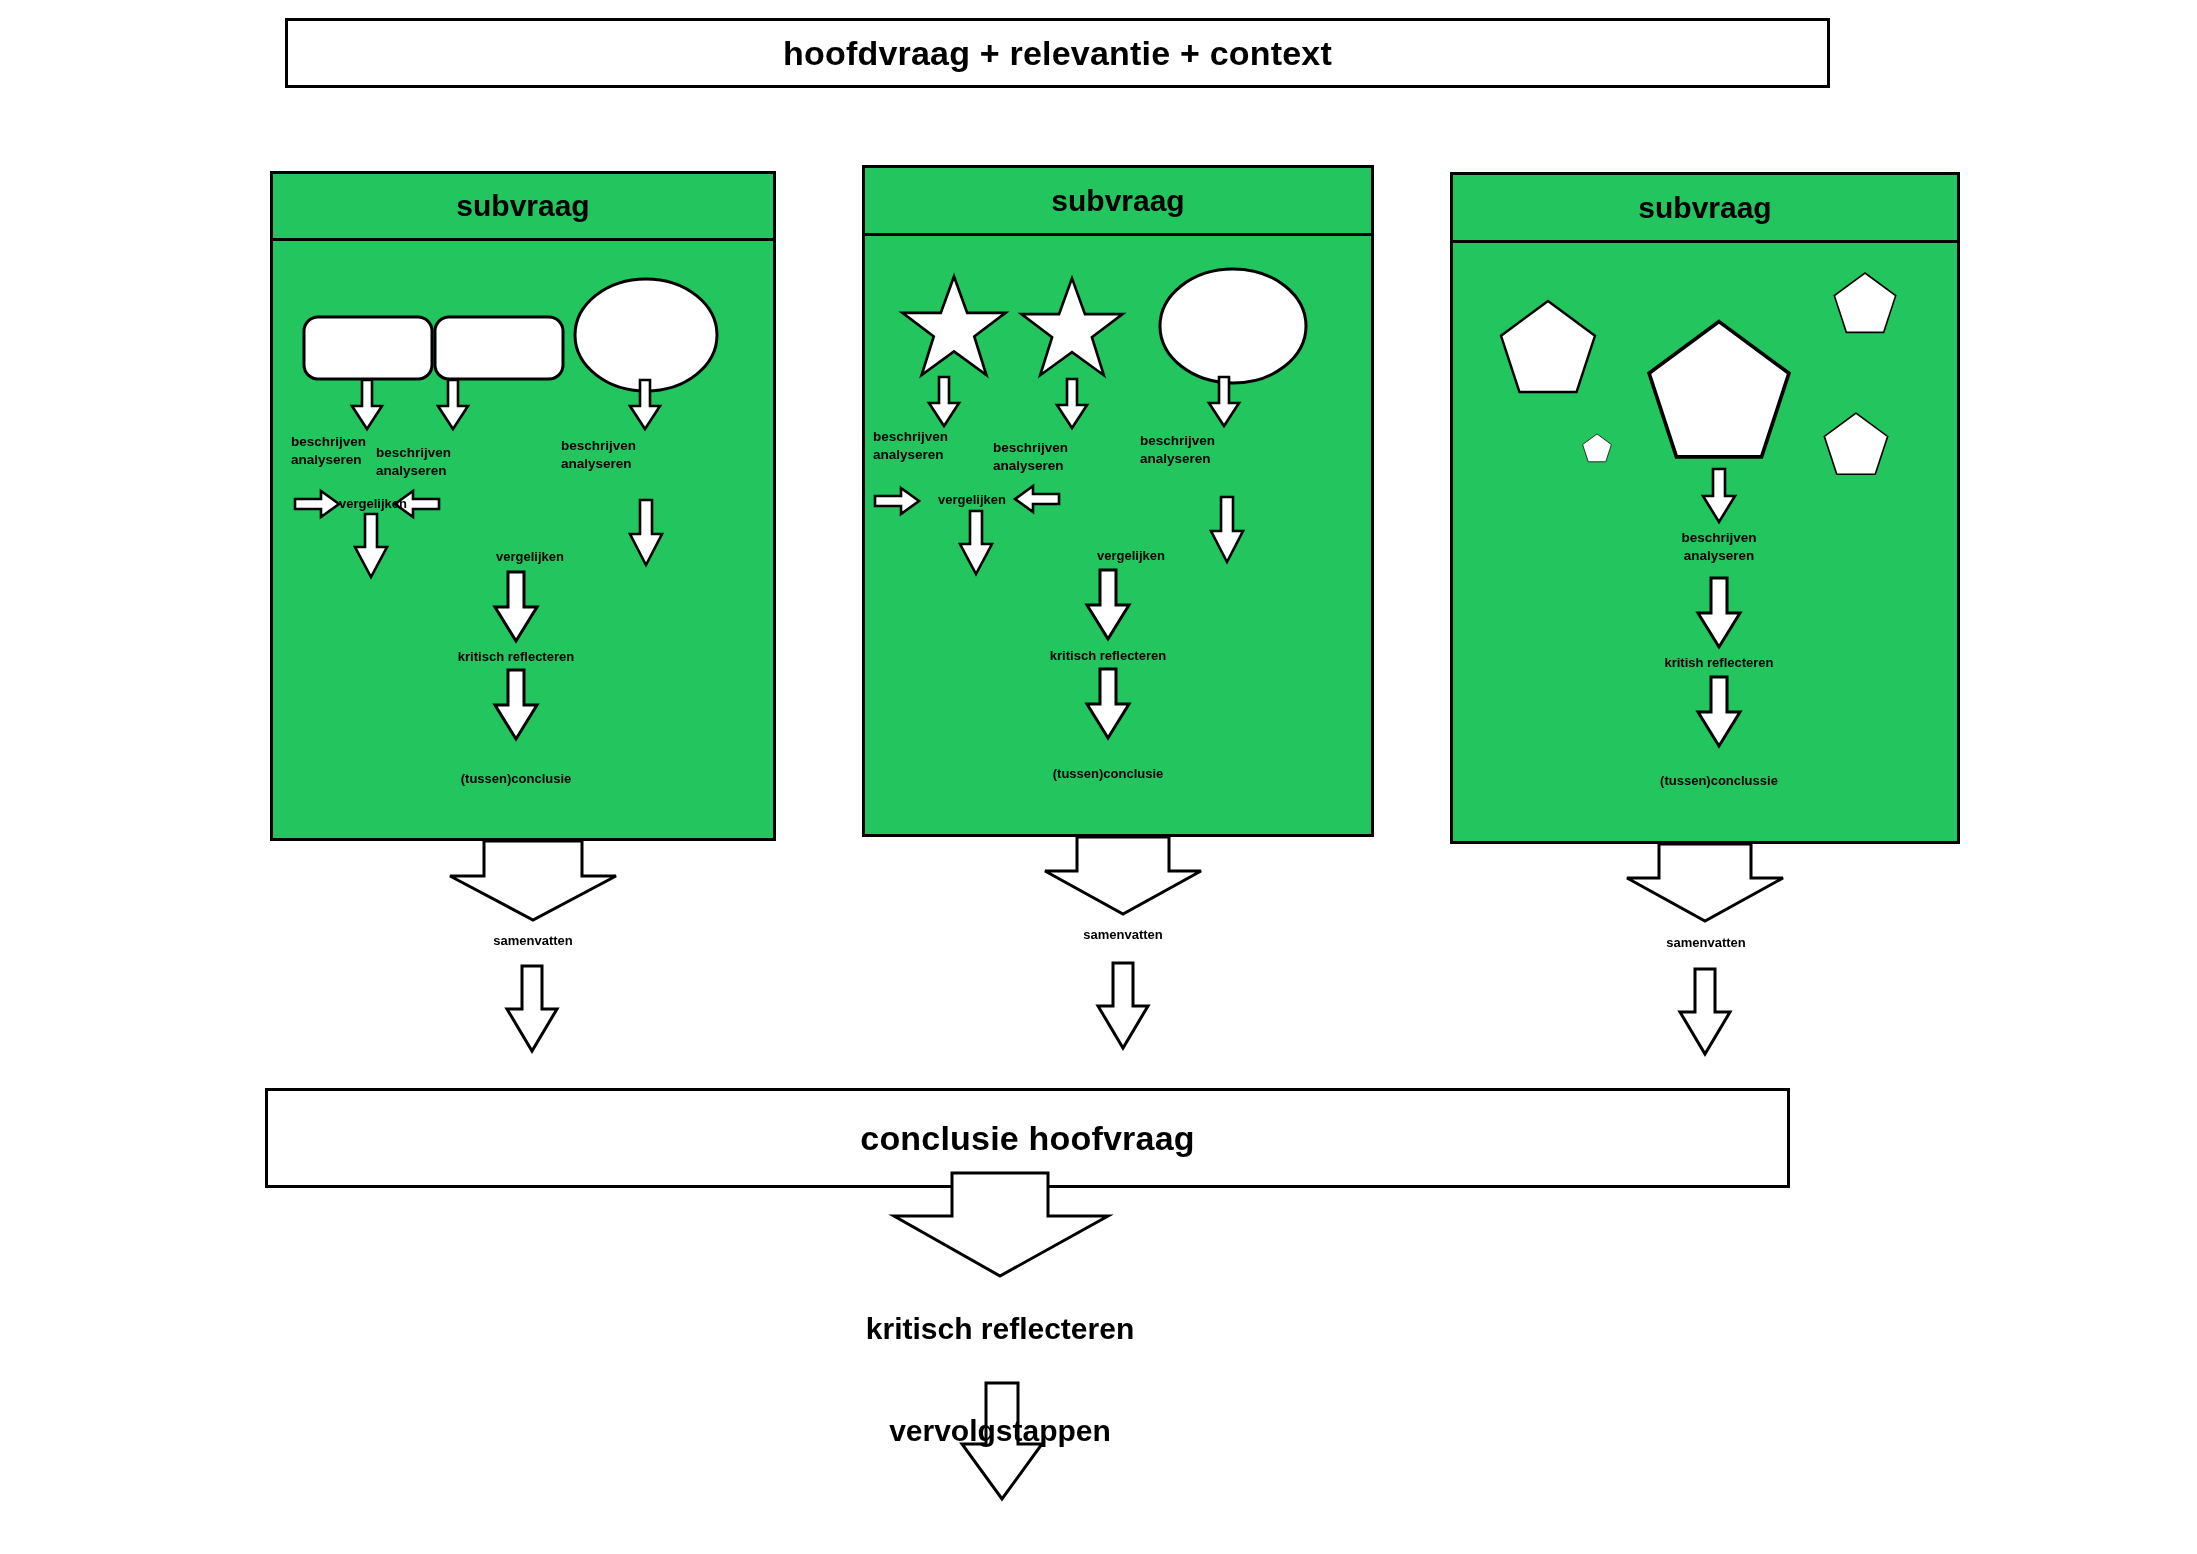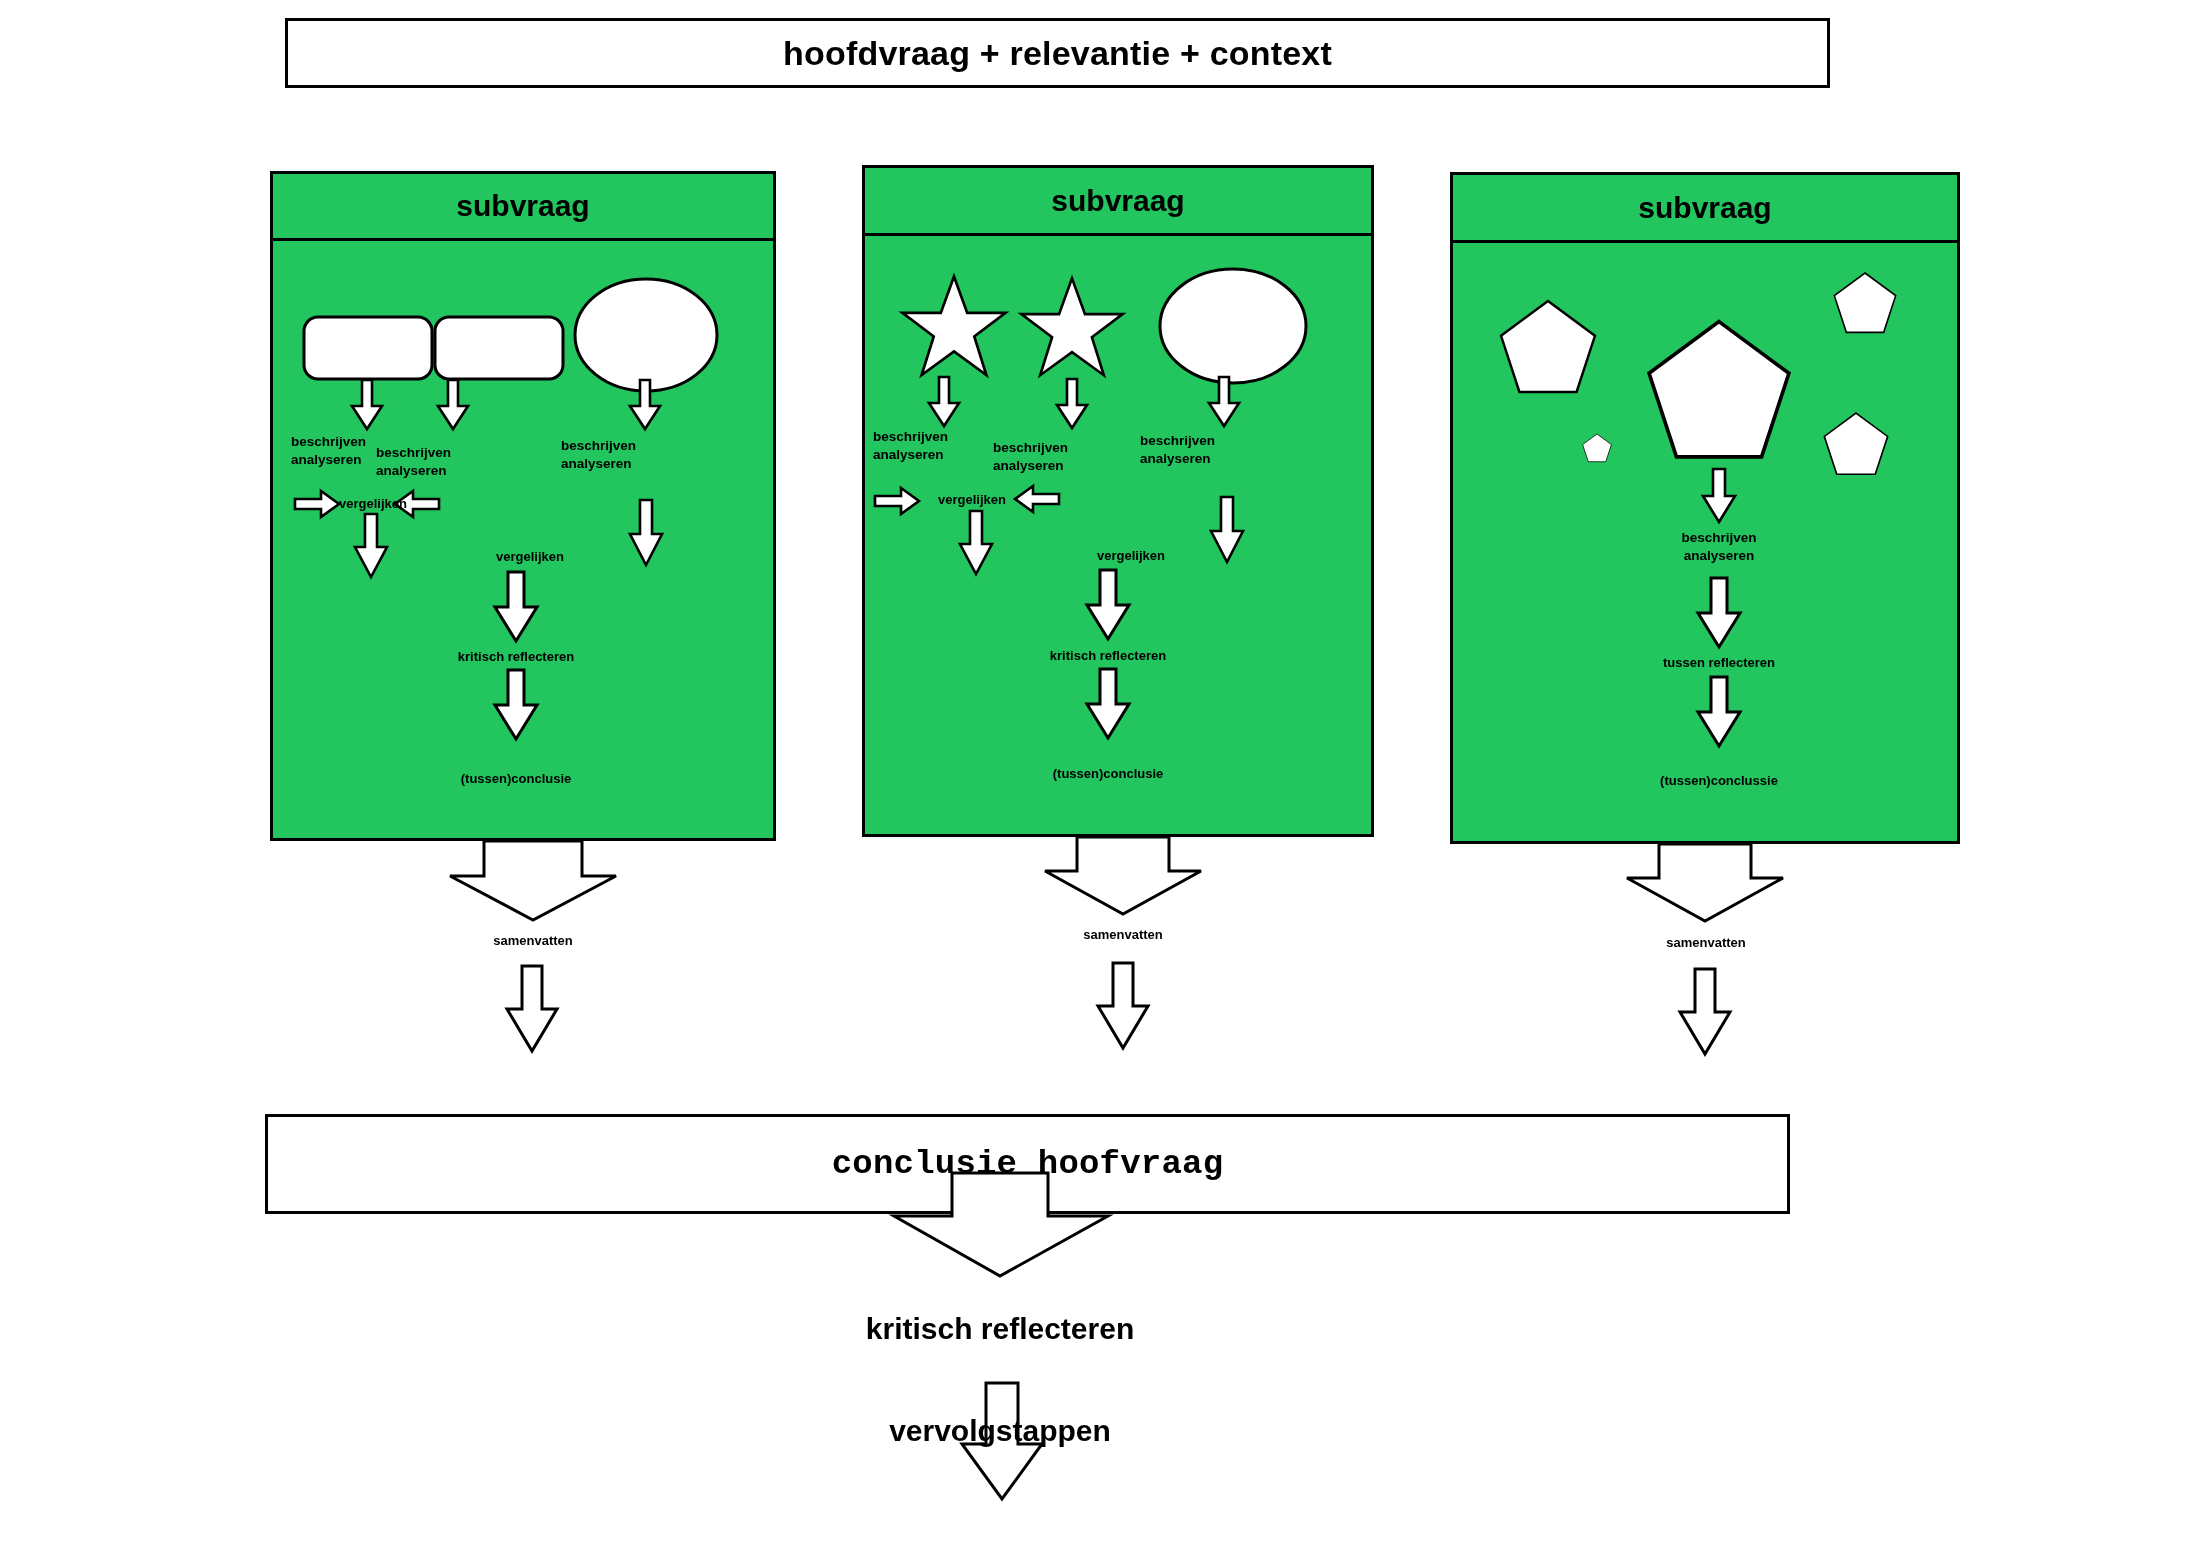--- a/index.html
+++ b/index.html
@@ -298,39 +298,39 @@
         <path class="arrow-shape" d="M12 1 L24 1 L24 28 L34 28 L18 54 L2 28 L12 28 Z"></path>
       </svg>
 
       <div class="abs caption" style="left:196px; top:286px; width:140px; text-align:center;">beschrijven
 analyseren</div>
 
       <svg class="abs" style="left:243px; top:334px;" width="46" height="72" viewBox="0 0 46 72">
         <path class="arrow-shape-thick" d="M15 1 L31 1 L31 36 L44 36 L23 70 L2 36 L15 36 Z"></path>
       </svg>
 
-      <div class="abs caption-tiny" style="left:201px; top:412px; width:130px;">tussen reflecteren</div>
+      <div class="abs caption-tiny" style="left:201px; top:412px; width:130px;">kritish reflecteren</div>
 
       <svg class="abs" style="left:243px; top:433px;" width="46" height="72" viewBox="0 0 46 72">
         <path class="arrow-shape-thick" d="M15 1 L31 1 L31 36 L44 36 L23 70 L2 36 L15 36 Z"></path>
       </svg>
 
       <div class="abs caption-tiny" style="left:196px; top:530px; width:140px;">(tussen)conclussie</div>
     </div>
   </div>
 
   <svg class="abs" style="left:1625px; top:843px;" width="160" height="80" viewBox="0 0 160 80">
     <path class="arrow-shape-thick" d="M34 1 L126 1 L126 35 L158 35 L80 78 L2 35 L34 35 Z"></path>
   </svg>
   <div class="abs caption-tiny" style="left:1646px; top:935px; width:120px;">samenvatten</div>
   <svg class="abs" style="left:1678px; top:968px;" width="54" height="88" viewBox="0 0 54 88">
     <path class="arrow-shape-thick" d="M17 1 L37 1 L37 44 L52 44 L27 86 L2 44 L17 44 Z"></path>
   </svg>
 
-  <div class="abs mainbox" style="left:265px; top:1114px; width:1525px; height:100px;font-family:Liberation Mono, monospace;">
+  <div class="abs mainbox" style="left:265px; top:1088px; width:1525px; height:100px;">
     <span class="mainbox-label">conclusie hoofvraag</span>
   </div>
 
   <svg class="abs" style="left:890px; top:1172px;" width="222" height="108" viewBox="0 0 222 108">
     <path class="arrow-shape-thick" d="M62 1 L158 1 L158 44 L218 44 L110 104 L4 44 L62 44 Z"></path>
   </svg>
 
   <div class="abs biglabel" style="left:800px; top:1312px; width:400px;">kritisch reflecteren</div>
 
   <svg class="abs" style="left:960px; top:1382px;" width="84" height="120" viewBox="0 0 84 120">

